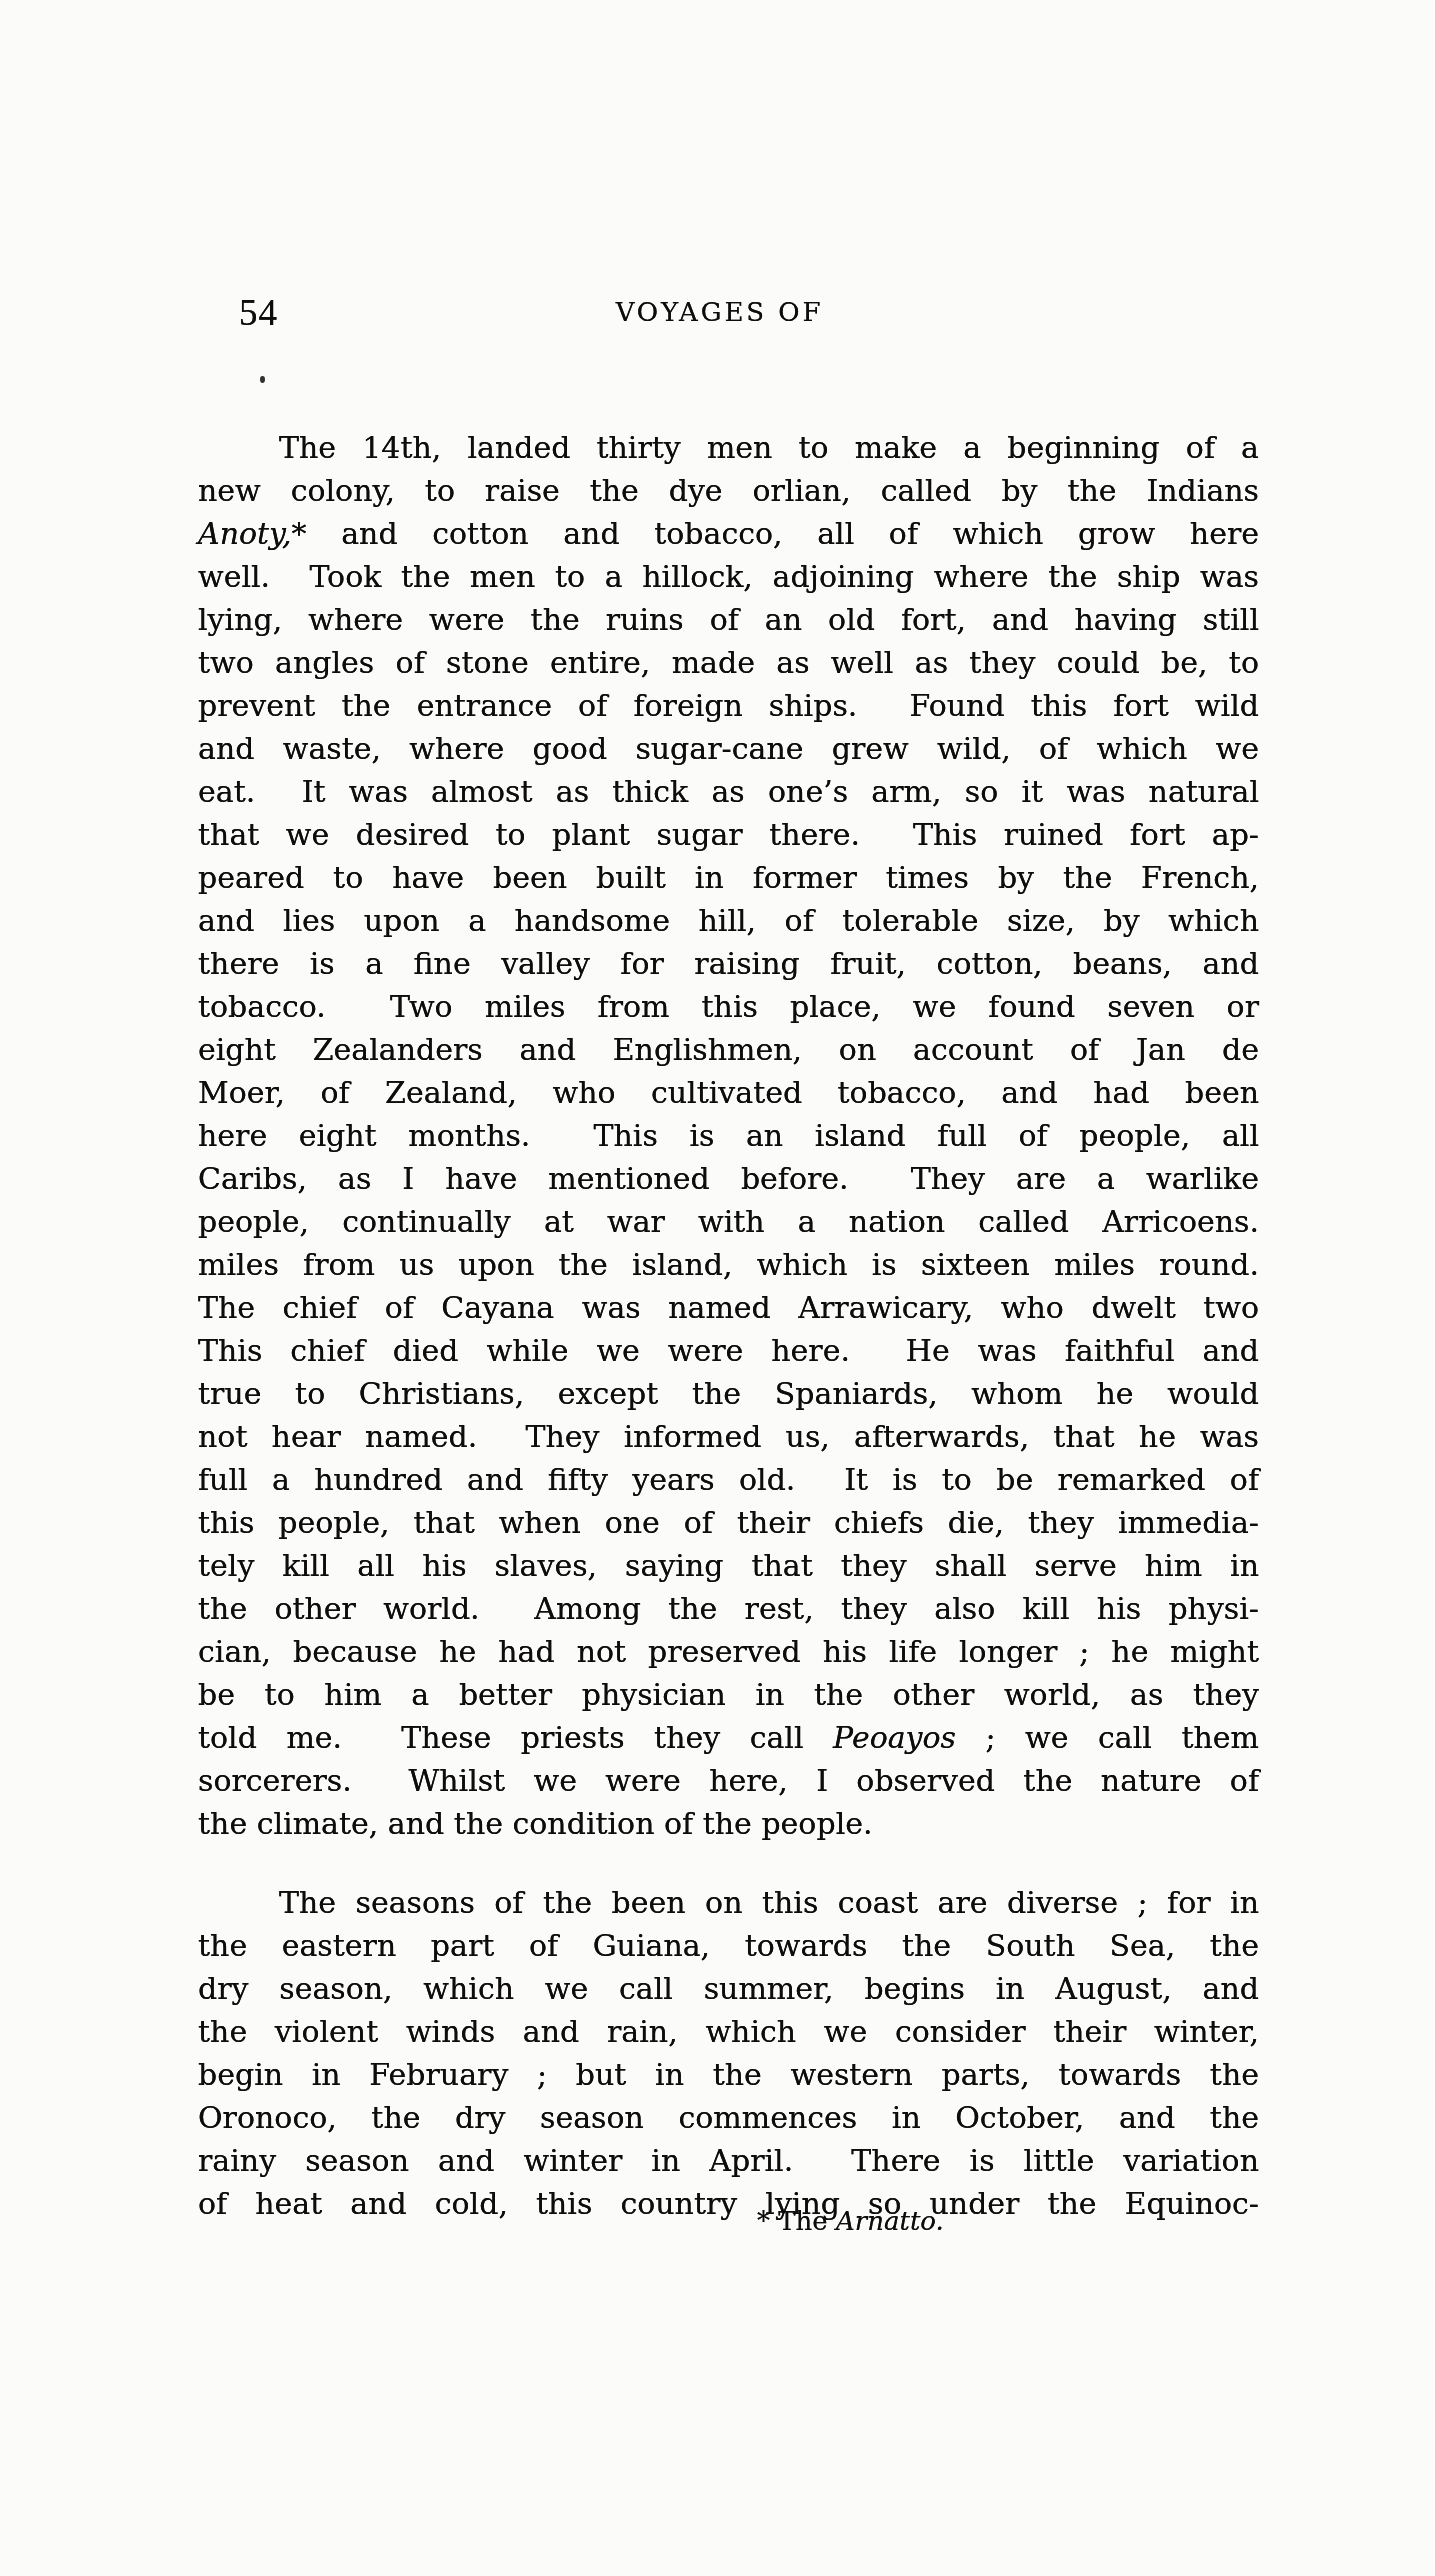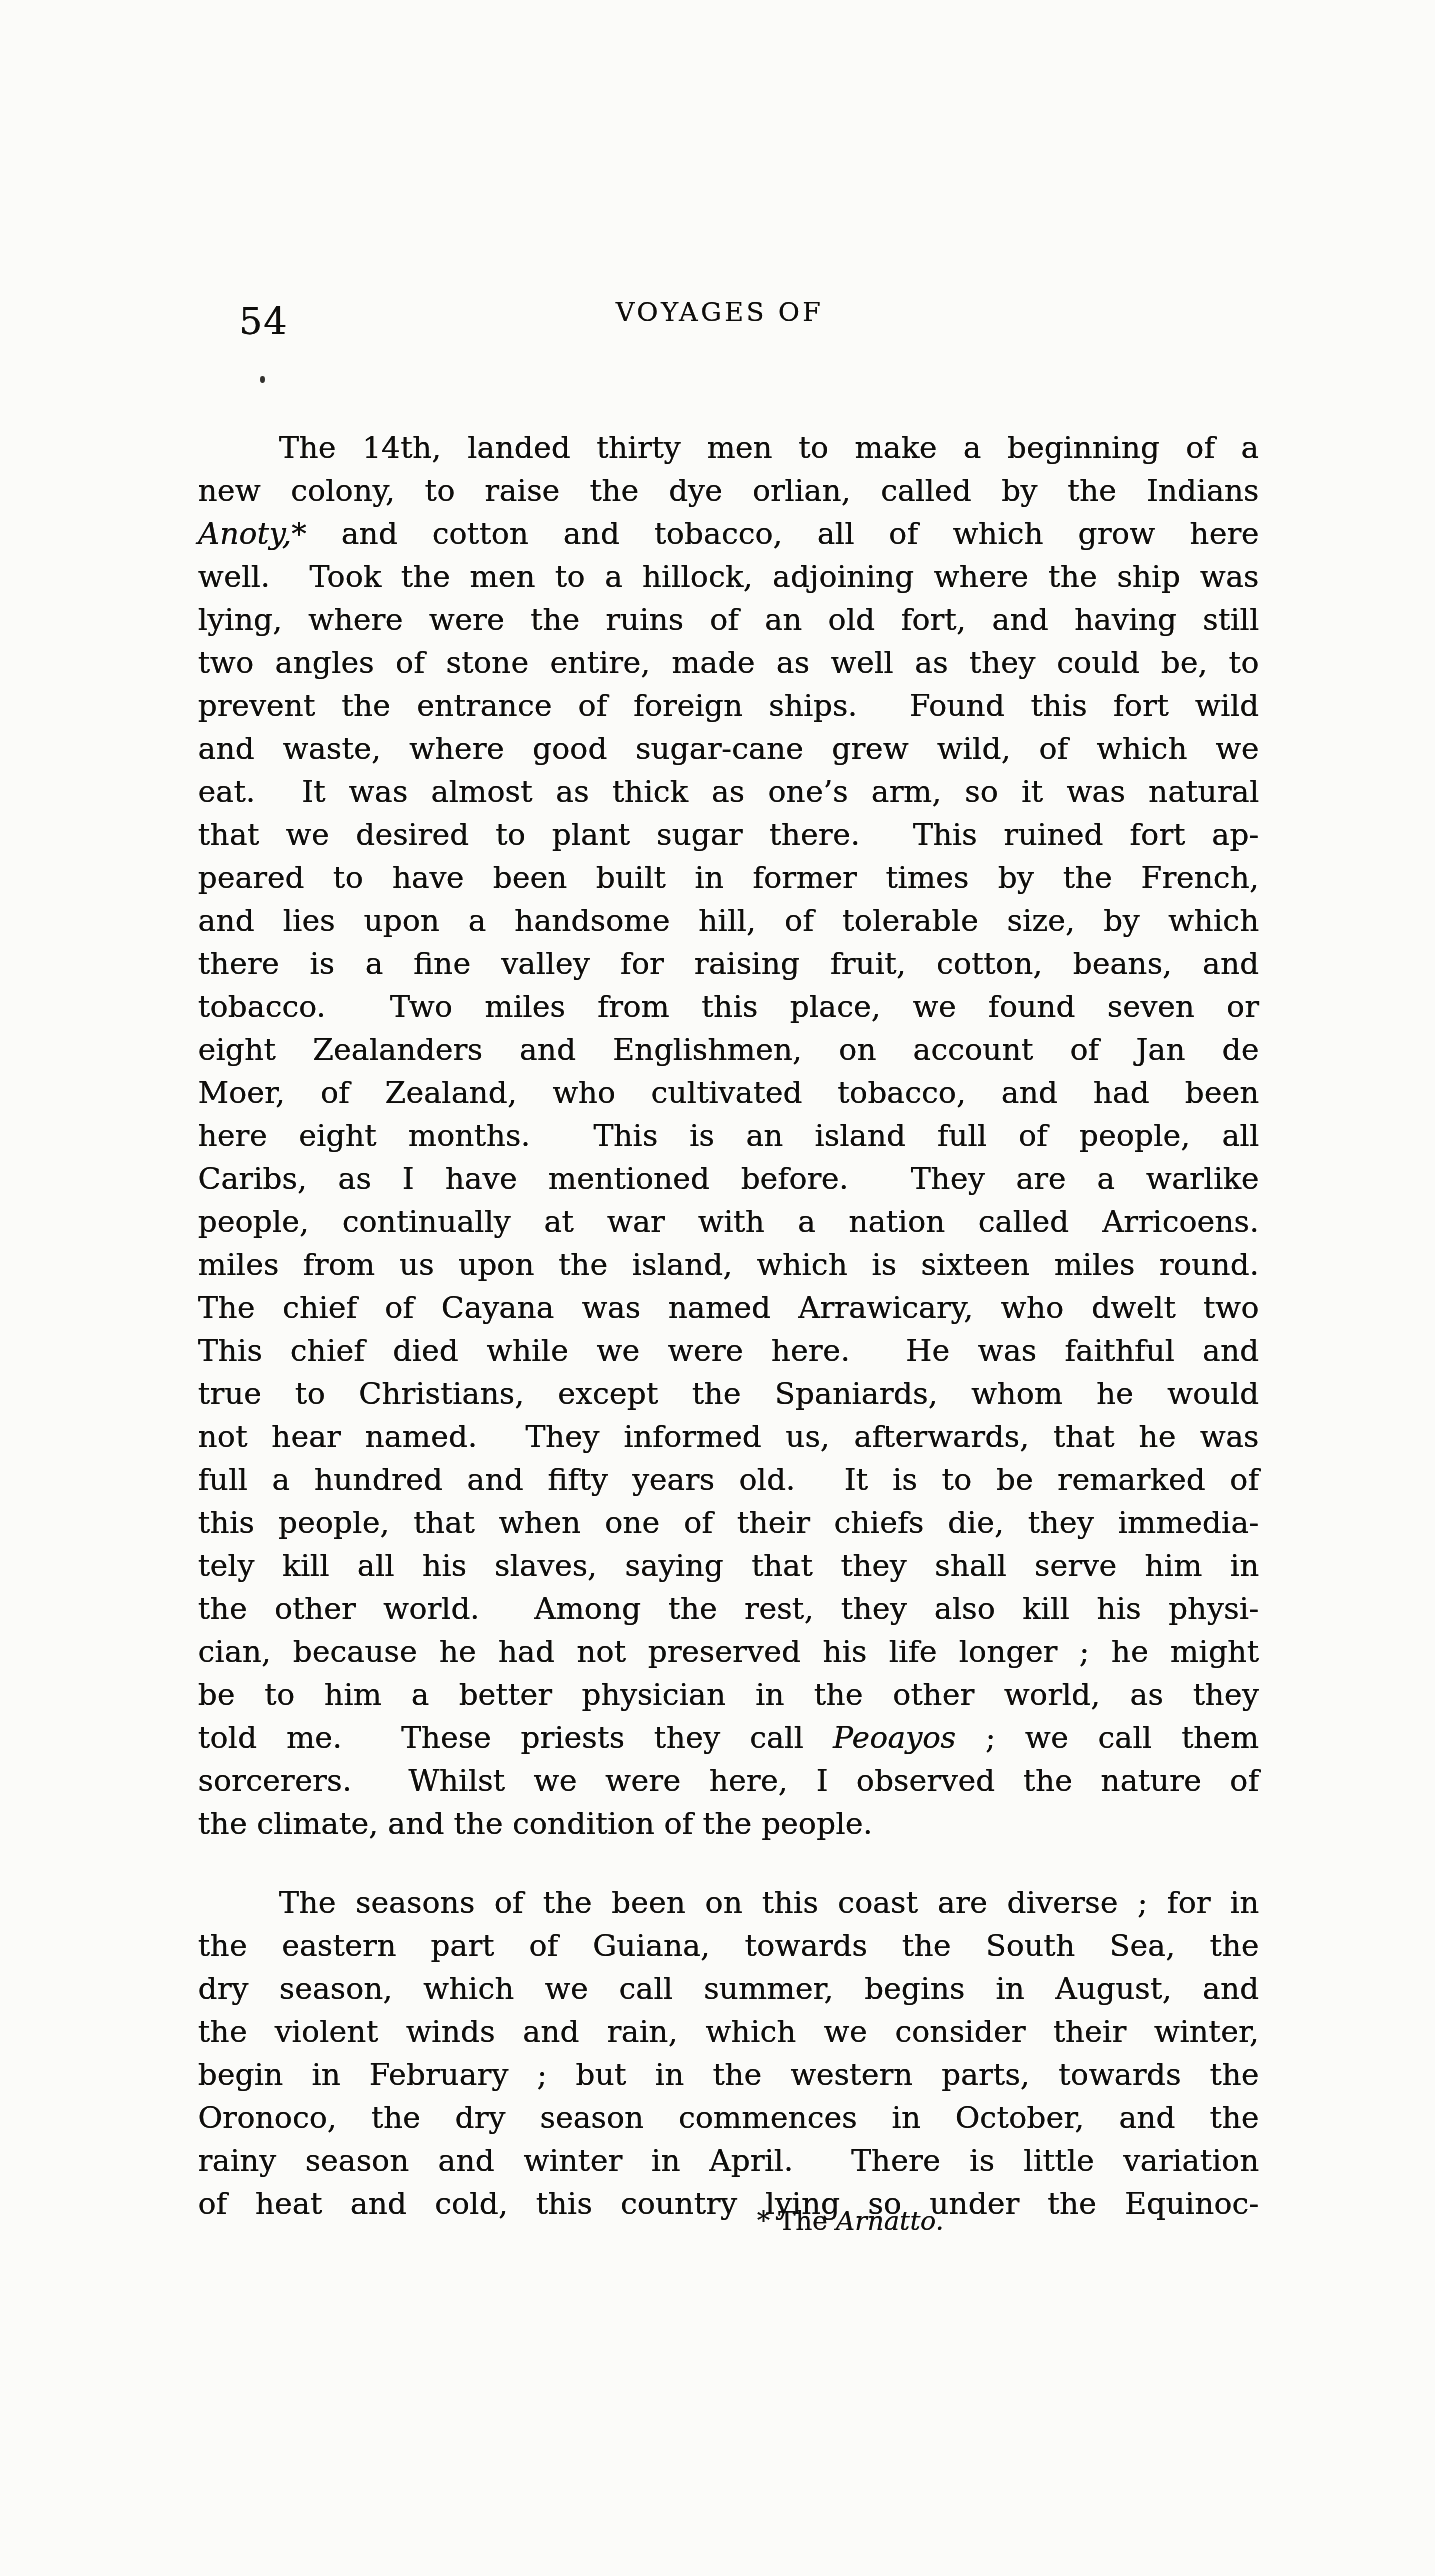--- a/index.html
+++ b/index.html
@@ -13,24 +13,25 @@
     font-family:"DejaVu Serif","Liberation Serif",serif;
     color:var(--ink);
     position:relative;
     overflow:hidden;
   }
   .page{
     position:absolute;inset:0;
   }
   .page-number{
     position:absolute;
-    left:239px;top:300px;
+    left:239px;top:291px;
     font-size:37px;
     letter-spacing:1px;
     text-shadow:0 0 0.6px rgba(14,13,11,.9);
+    font-family:Liberation Serif, serif;
   }
   .running-header{
     position:absolute;
     left:4px;right:0;top:297px;
     text-align:center;
     font-size:26px;
     font-weight:normal;
     letter-spacing:2.9px;
     text-shadow:0 0 0.5px rgba(14,13,11,.85);
   }

